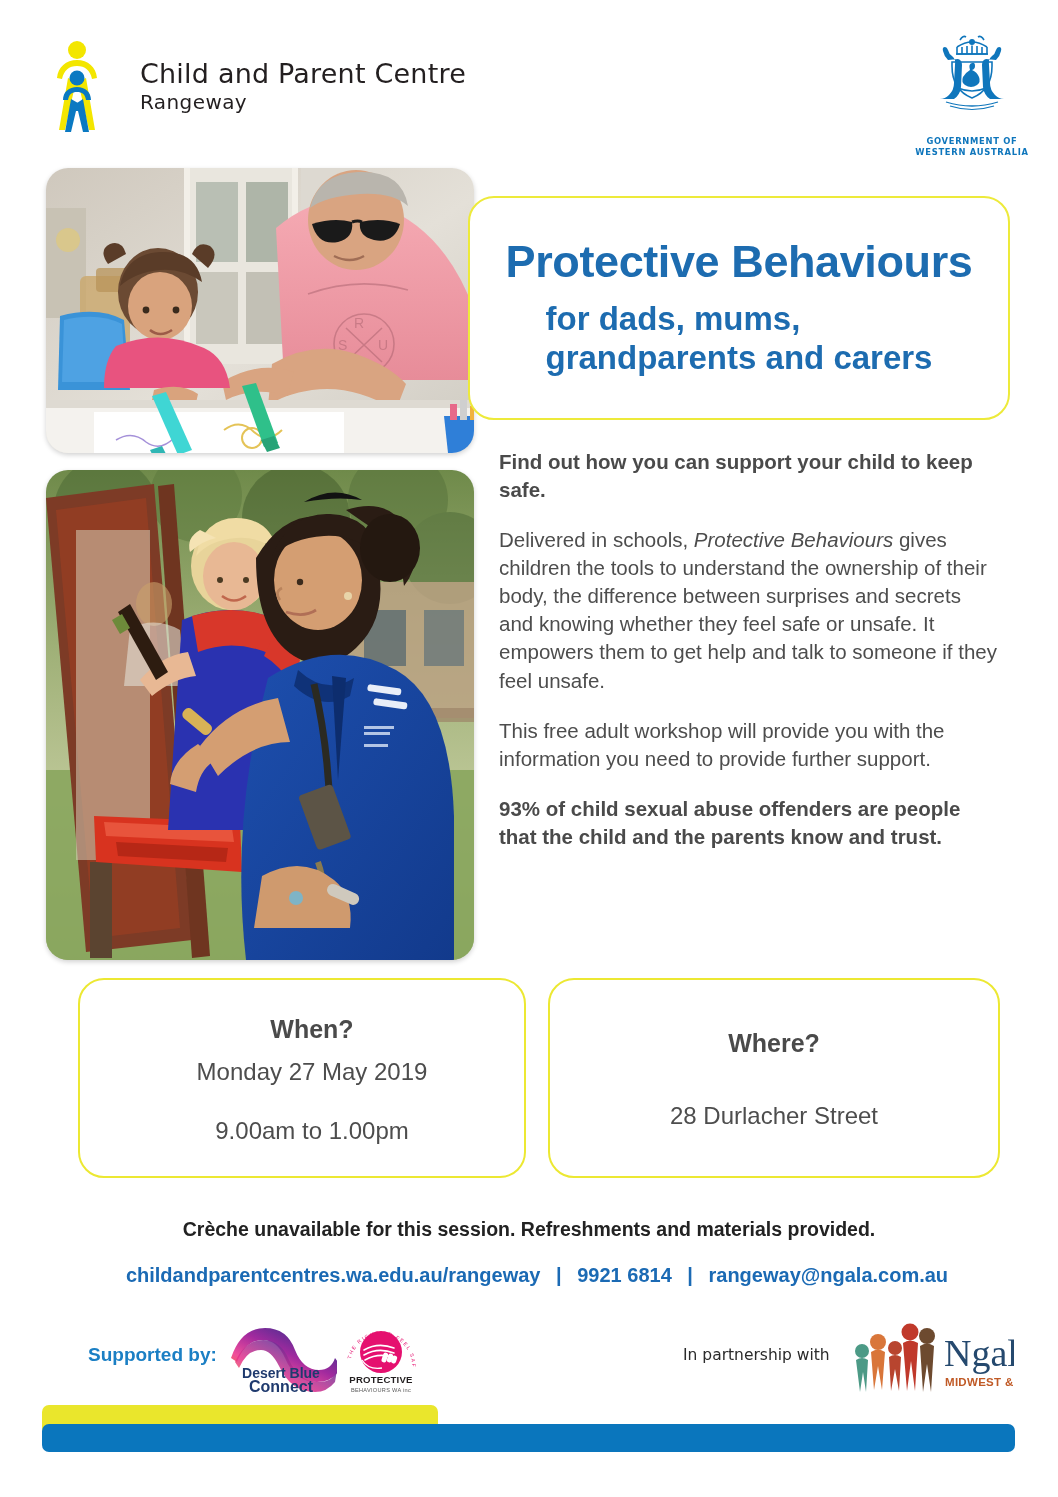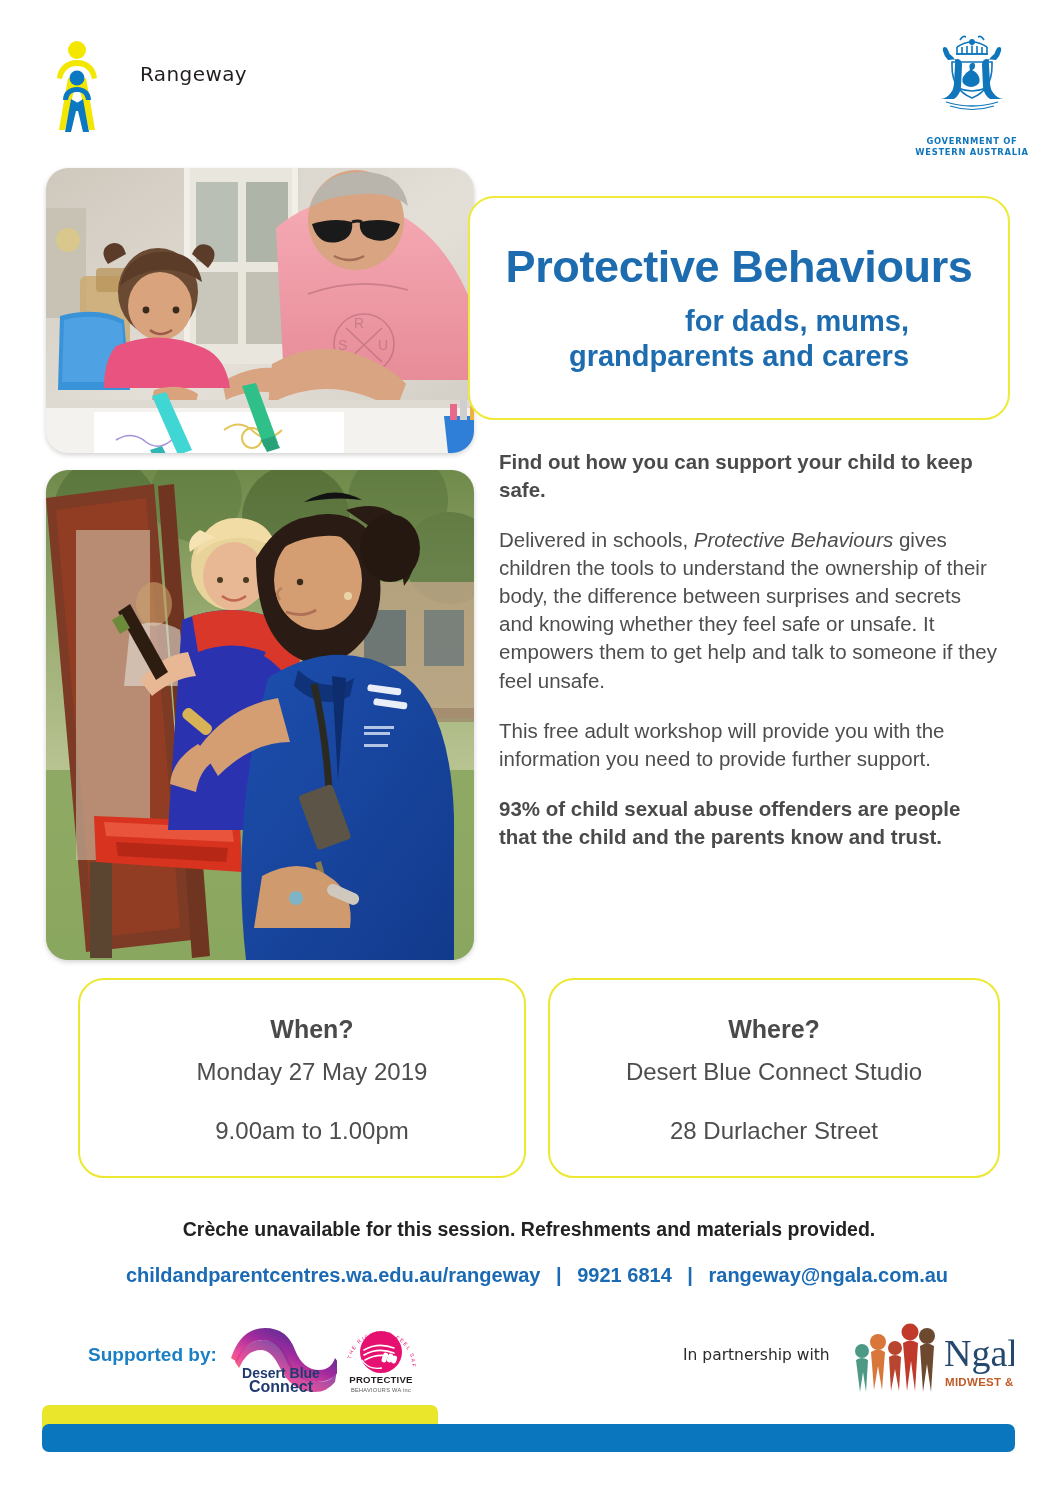--- a/index.html
+++ b/index.html
@@ -32,21 +32,21 @@
     position:absolute;left:468px;top:196px;width:542px;height:224px;
     border:2px solid #edea3a;border-radius:26px;background:#fff;
     box-sizing:border-box;
     display:flex;flex-direction:column;align-items:center;justify-content:center;
   }
   .title-main{
     font-size:45px;font-weight:bold;color:#1d6cb0;letter-spacing:-.4px;
     line-height:1.05;text-align:center;white-space:nowrap;
   }
   .title-sub{
-    font-size:29px;font-weight:bold;color:#1d6cb0;text-align:right;
+    font-size:33px;font-weight:bold;color:#1d6cb0;text-align:left;
     line-height:1.18;margin-top:14px;
   }
 
   
   .copy{position:absolute;left:499px;top:448px;width:500px;}
   .copy p{margin:0 0 22px 0;font-size:20.5px;line-height:1.37;color:#4d4d4d;}
   .copy p.bold{font-weight:bold;color:#4a4a4a;}
   .copy em{font-style:italic;}
 
   
@@ -103,20 +103,21 @@
         <path d="M22 40 L13 92 L19 92 L28 52 L31 52 L31 44 Z" fill="#f3e600"></path>
         <path d="M40 40 L49 92 L43 92 L34 52 L31 52 L31 44 Z" fill="#f3e600"></path>
 
         <circle cx="31" cy="40" r="7.5" fill="#0a79c2"></circle>
         <path d="M31 49 C39 49 45 54 45 62 L40 62 C39 56 36 54 31 54 C26 54 23 56 22 62 L17 62 C17 54 23 49 31 49 Z" fill="#0a79c2"></path>
         <path d="M25 61 L19 94 L25 94 L30 73 L32 73 L32 65 Z" fill="#0a79c2"></path>
         <path d="M37 61 L43 94 L37 94 L32 73 L31 73 L31 65 Z" fill="#0a79c2"></path>
       </svg>
     </div>
     <div class="cpc-text">
+      <div class="cpc-line1">Child and Parent Centre</div>
       <div class="cpc-line2">Rangeway</div>
     </div>
   </div>
 
   <div class="wa-logo">
     <svg class="wa-crest" viewBox="0 0 120 92" aria-hidden="true">
       <g fill="none" stroke="#0f76bc" stroke-width="1.6">
 
         <path d="M48 8 q3 -5 6 -3 M72 8 q-3 -5 -6 -3"></path>
         <path d="M45 15 q15 -10 30 0"></path>
@@ -348,21 +349,20 @@
   </div>
 
   <div class="info-box" id="when-box">
     <div class="info-head">When?</div>
     <div class="info-line">Monday 27 May 2019</div>
     <div class="info-line second">9.00am to 1.00pm</div>
   </div>
 
   <div class="info-box" id="where-box">
     <div class="info-head">Where?</div>
-    <div class="info-line">Desert Blue Connect Studio</div>
     <div class="info-line second">28 Durlacher Street</div>
   </div>
 
   <div class="creche">Crèche unavailable for this session.  Refreshments and materials provided.</div>
   <div class="contact">
     <span>childandparentcentres.wa.edu.au/rangeway</span>
     <span class="sep">|</span>
     <span>9921 6814</span>
     <span class="sep">|</span>
     <span>rangeway@ngala.com.au</span>

